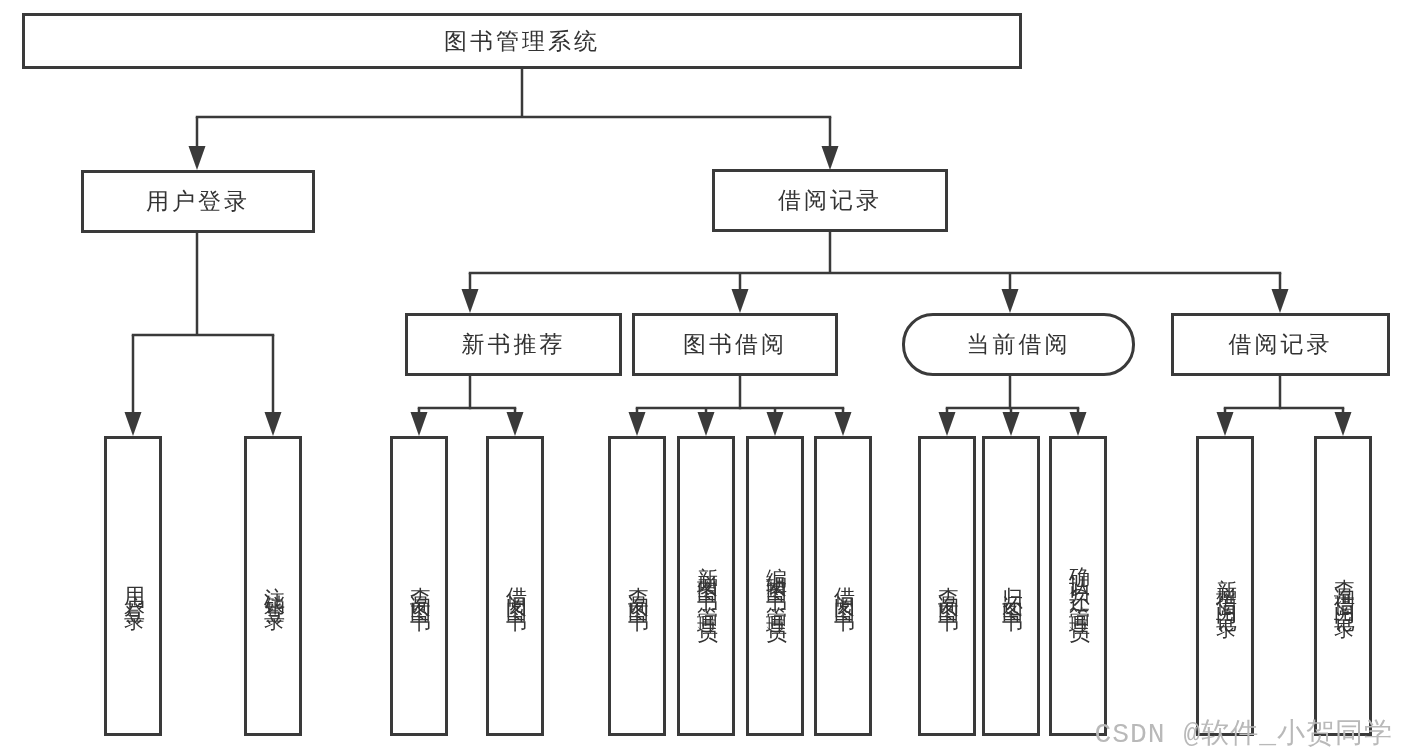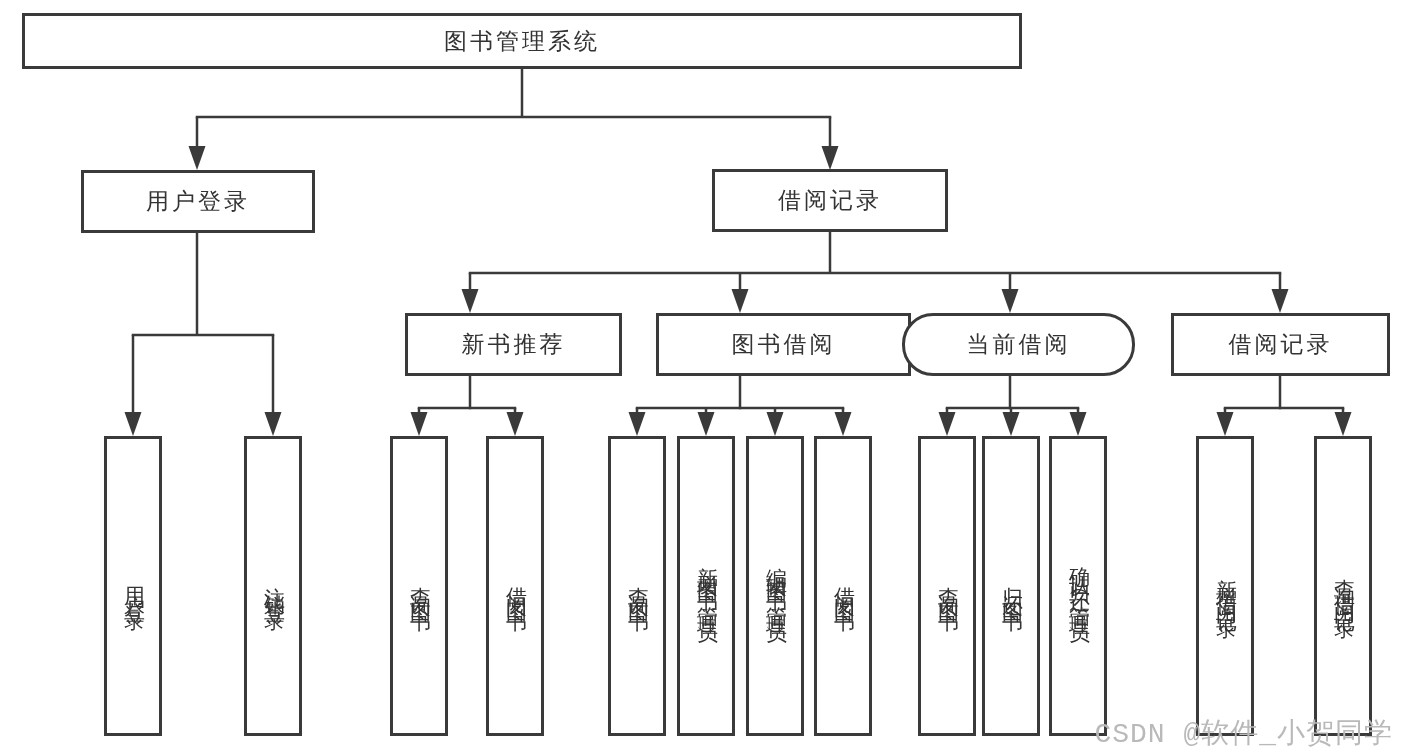--- a/index.html
+++ b/index.html
@@ -15,21 +15,21 @@
   .hlabel{font-size:23px;letter-spacing:3px;white-space:nowrap;}
   .vbox .vlabel{
     writing-mode:vertical-rl;text-orientation:mixed;
     font-size:21px;letter-spacing:8px;line-height:1;white-space:nowrap;
   }
   
   .b-root{left:22px;top:13px;width:1000px;height:56px;}
   .b-user-login{left:81px;top:170px;width:234px;height:63px;}
   .b-book-mgmt{left:712px;top:169px;width:236px;height:63px;}
   .b-nbr{left:361px;top:313px;width:217px;height:63px;margin-left:44px;}
-  .b-bb{left:632px;top:313px;width:255px;height:63px;margin-left:24px;}
+  .b-bb{left:632px;top:313px;width:206px;height:63px;}
   .b-cb{left:902px;top:313px;width:233px;height:63px;border-radius:31px;}
   .b-br{left:1171px;top:313px;width:219px;height:63px;}
   
   .vbox{top:436px;width:58px;height:300px;}
   .v-ul1{left:104px;}  .v-ul2{left:244px;}
   .v-nbr1{left:390px;} .v-nbr2{left:486px;}
   .v-bb1{left:608px;}  .v-bb2{left:677px;} .v-bb3{left:746px;} .v-bb4{left:814px;}
   .v-cb1{left:918px;}  .v-cb2{left:982px;} .v-cb3{left:1049px;}
   .v-br1{left:1196px;} .v-br2{left:1314px;}
   .watermark{

